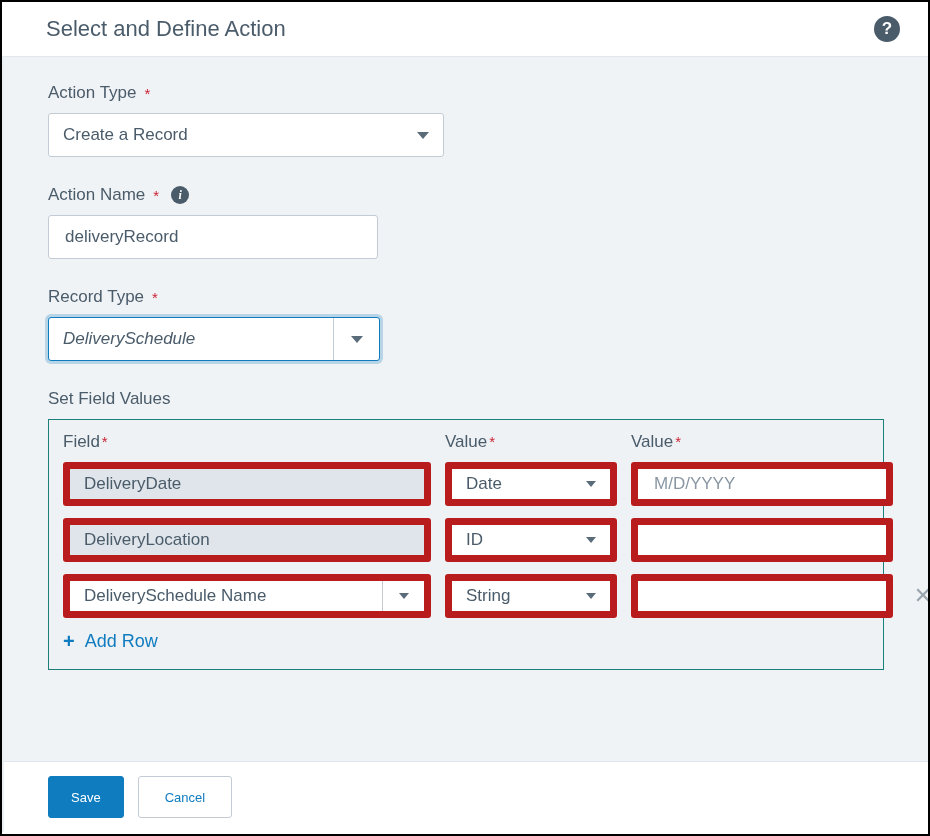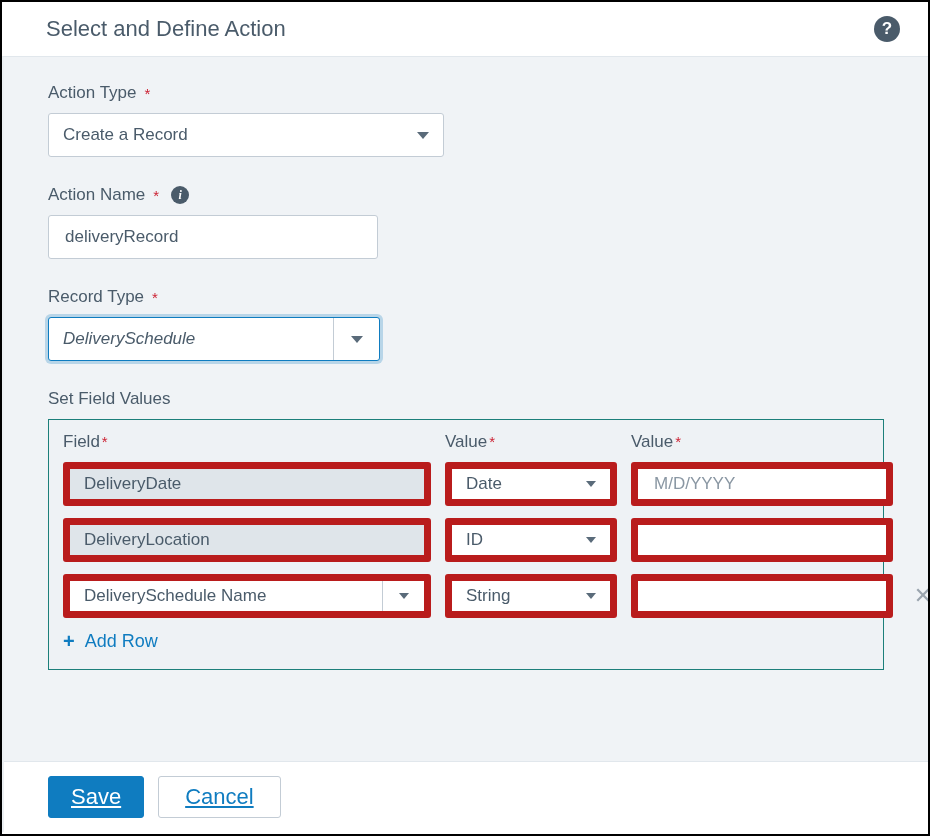--- a/index.html
+++ b/index.html
@@ -171,24 +171,23 @@
   .footer {
     position:absolute; left:0; right:0; bottom:0;
     background:#fff;
     border-top:1px solid #e1e7ec;
     padding:14px 44px;
     display:flex; gap:14px;
   }
   .btn {
     height:42px; padding:0 22px;
     border-radius:3px;
-    font-size:22px;
+    font-size:13px;
     display:inline-flex; align-items:center; justify-content:center;
     cursor:pointer;
-    text-decoration:underline;
   }
   .btn-primary {
     background:#0f7cc0; color:#fff; border:1px solid #0f7cc0;
   }
   .btn-secondary {
     background:#fff; color:#0f7cc0; border:1px solid #c3ccd5;
     padding:0 26px;
   }
 </style>
 </head>

